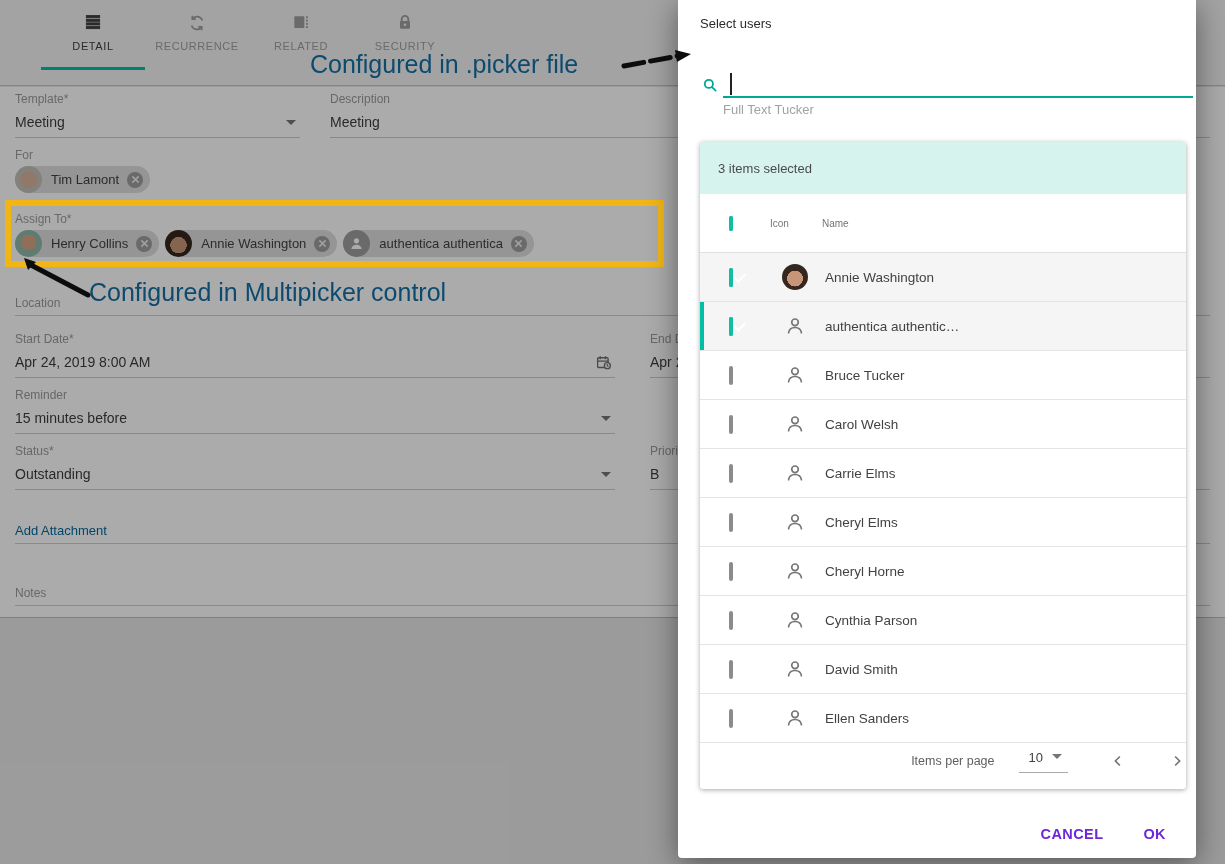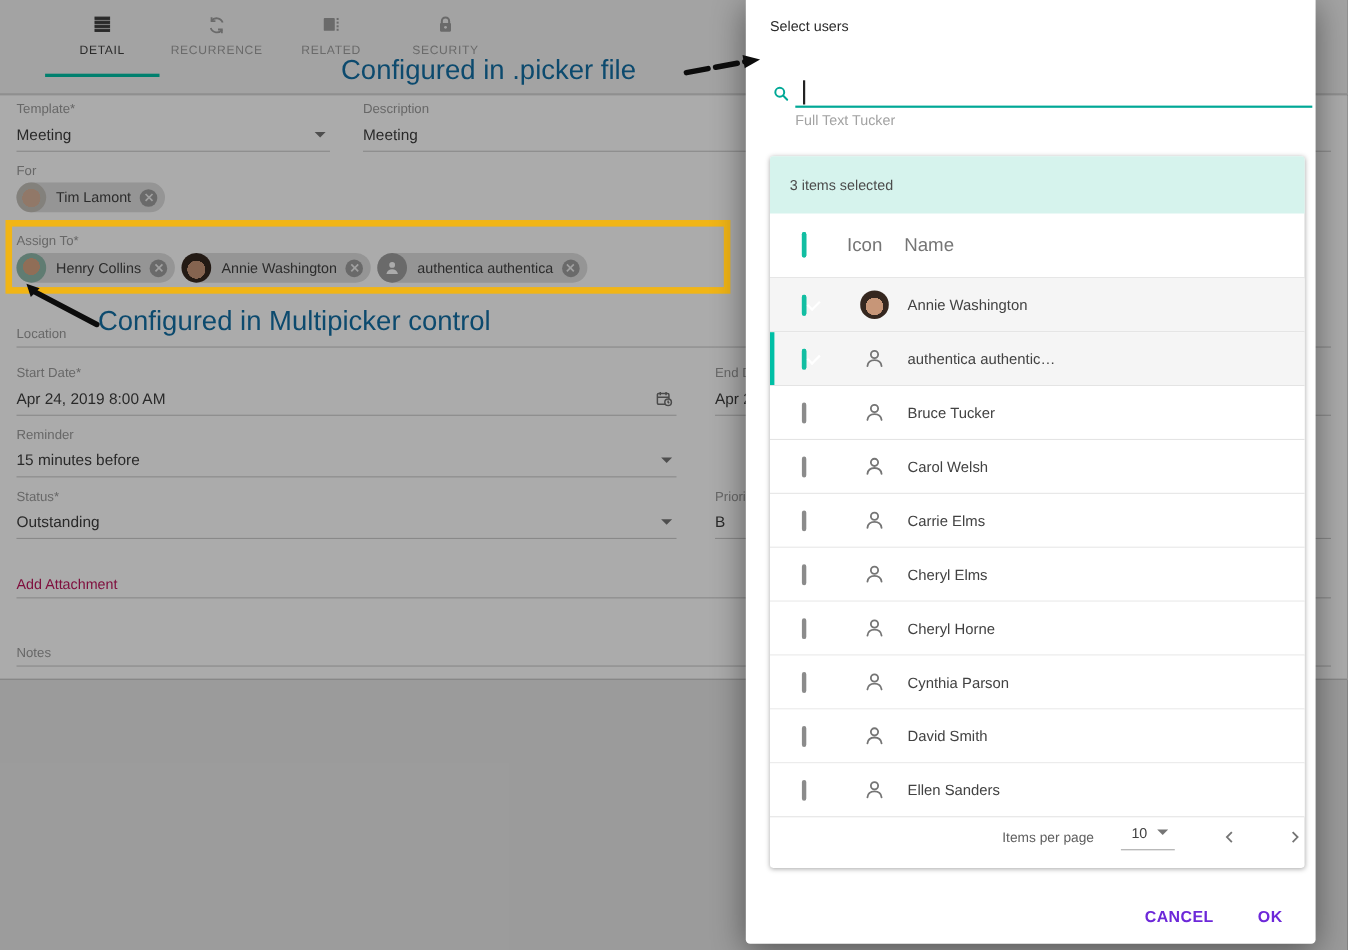--- a/index.html
+++ b/index.html
@@ -64,21 +64,21 @@
           background:transparent;padding:0;}
   .search-caret{position:absolute;left:52px;top:73px;width:1.5px;height:22px;background:#222;}
   .search-line{position:absolute;left:45px;top:96px;width:470px;height:2px;background:#00A896;}
   .search-hint{position:absolute;left:45px;top:102px;font-size:13px;color:#a2a2a2;}
 
   .utable{position:absolute;left:22px;top:142px;width:486px;height:647px;background:#fff;
           border-radius:3px;box-shadow:0 1px 5px rgba(0,0,0,.35);}
   .sel-band{height:52px;background:#D6F3ED;border-radius:3px 3px 0 0;display:flex;
             align-items:center;padding-left:18px;font-size:13px;color:#4b4b4b;}
   .thead{height:59px;display:flex;align-items:center;border-bottom:1px solid #e0e0e0;
-         color:#757575;font-size:17px;position:relative;}
+         color:#757575;font-size:10px;position:relative;}
   .trow{height:49px;display:flex;align-items:center;border-bottom:1px solid #e4e4e4;
         position:relative;font-size:13.5px;color:#424242;background:#fff;}
   .trow.sel{background:#f5f5f5;}
   .trow.activeRow::before{content:"";position:absolute;left:0;top:0;bottom:0;width:4px;background:#00BFA5;}
   .cbcell{width:18px;margin-left:29px;flex:0 0 18px;}
   .cb{width:18px;height:18px;border:2px solid #8b8b8b;border-radius:2px;background:#fff;position:relative;}
   .cb.on{background:#12BEA2;border-color:#12BEA2;}
   .cb.on::after{content:"";position:absolute;left:2.5px;top:3.5px;width:9px;height:4.5px;
                 border-left:2px solid #fff;border-bottom:2px solid #fff;transform:rotate(-45deg);}
   .cb.ind{background:#12BEA2;border-color:#12BEA2;}
@@ -254,21 +254,21 @@
       <div class="lbl">Status*</div>
       <div class="val"><span>Outstanding</span>
         <span class="caret"></span></div>
     </div>
     <div class="field" style="left:650px;top:444px;width:560px;">
       <div class="lbl">Priori</div>
       <div class="val">B</div>
     </div>
 
     <div class="field" style="left:15px;top:524px;width:1195px;">
-      <div class="lbl" style="font-size:13px;color:#be185d;">Add Attachment</div>
+      <div class="lbl" style="font-size:13px;color:#0369a1;">Add Attachment</div>
       <div class="val empty"></div>
     </div>
     <div class="field" style="left:15px;top:586px;width:1195px;">
       <div class="lbl">Notes</div>
       <div class="val empty"></div>
     </div>
   </div>
 
   <div class="backdrop"></div>
 

